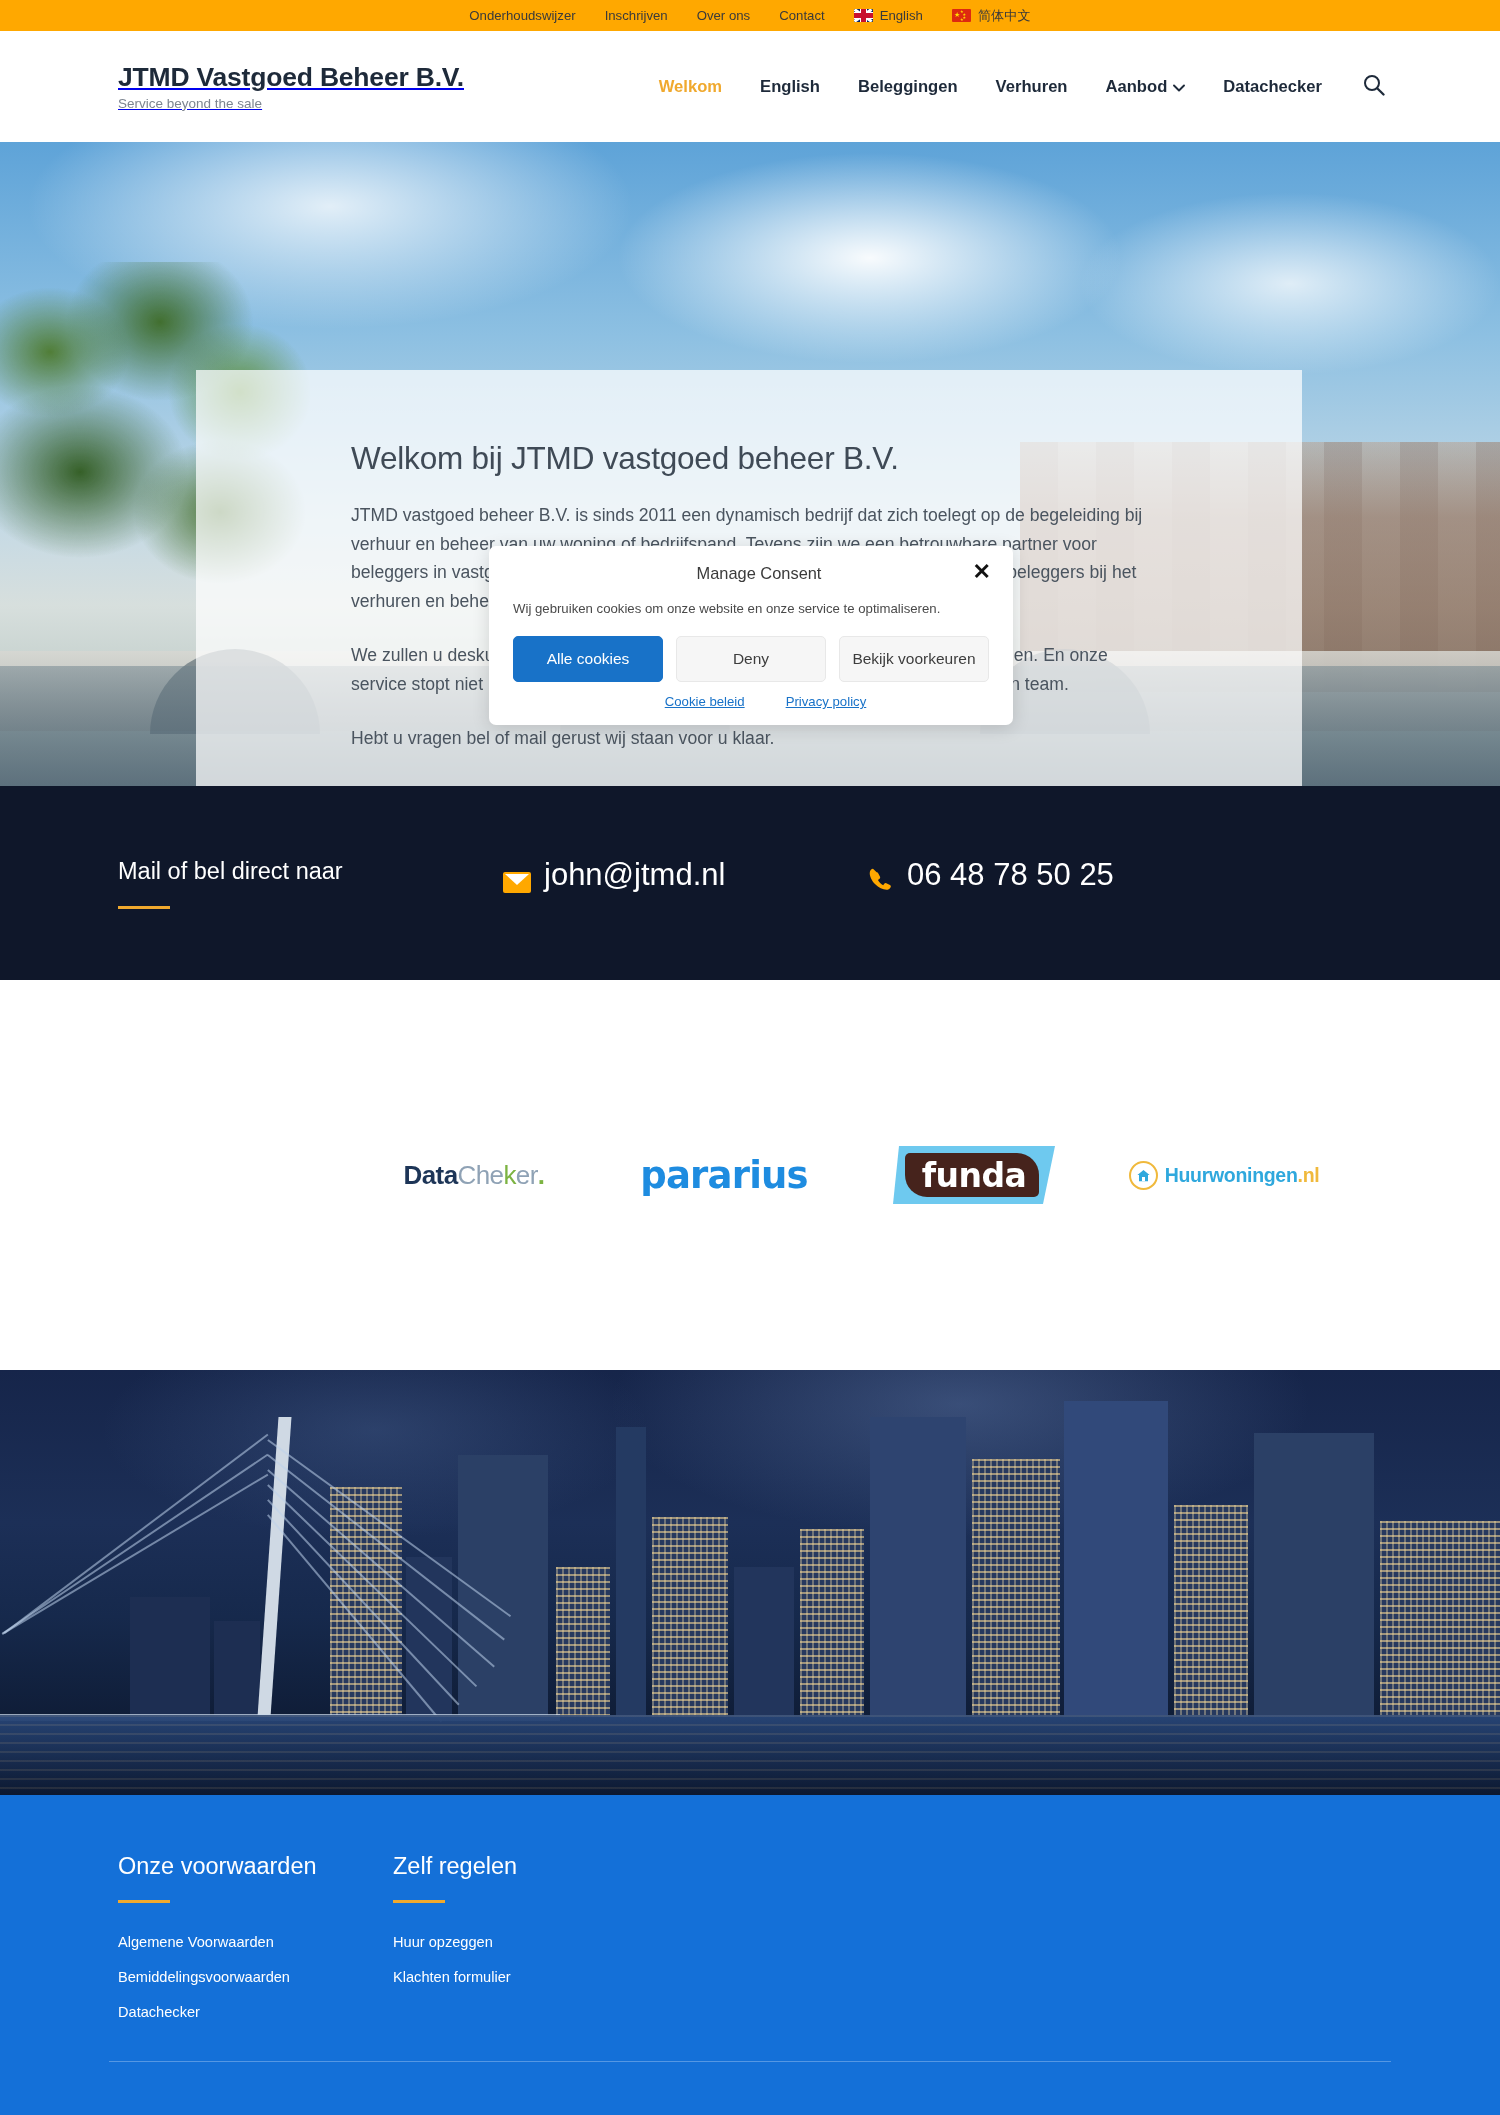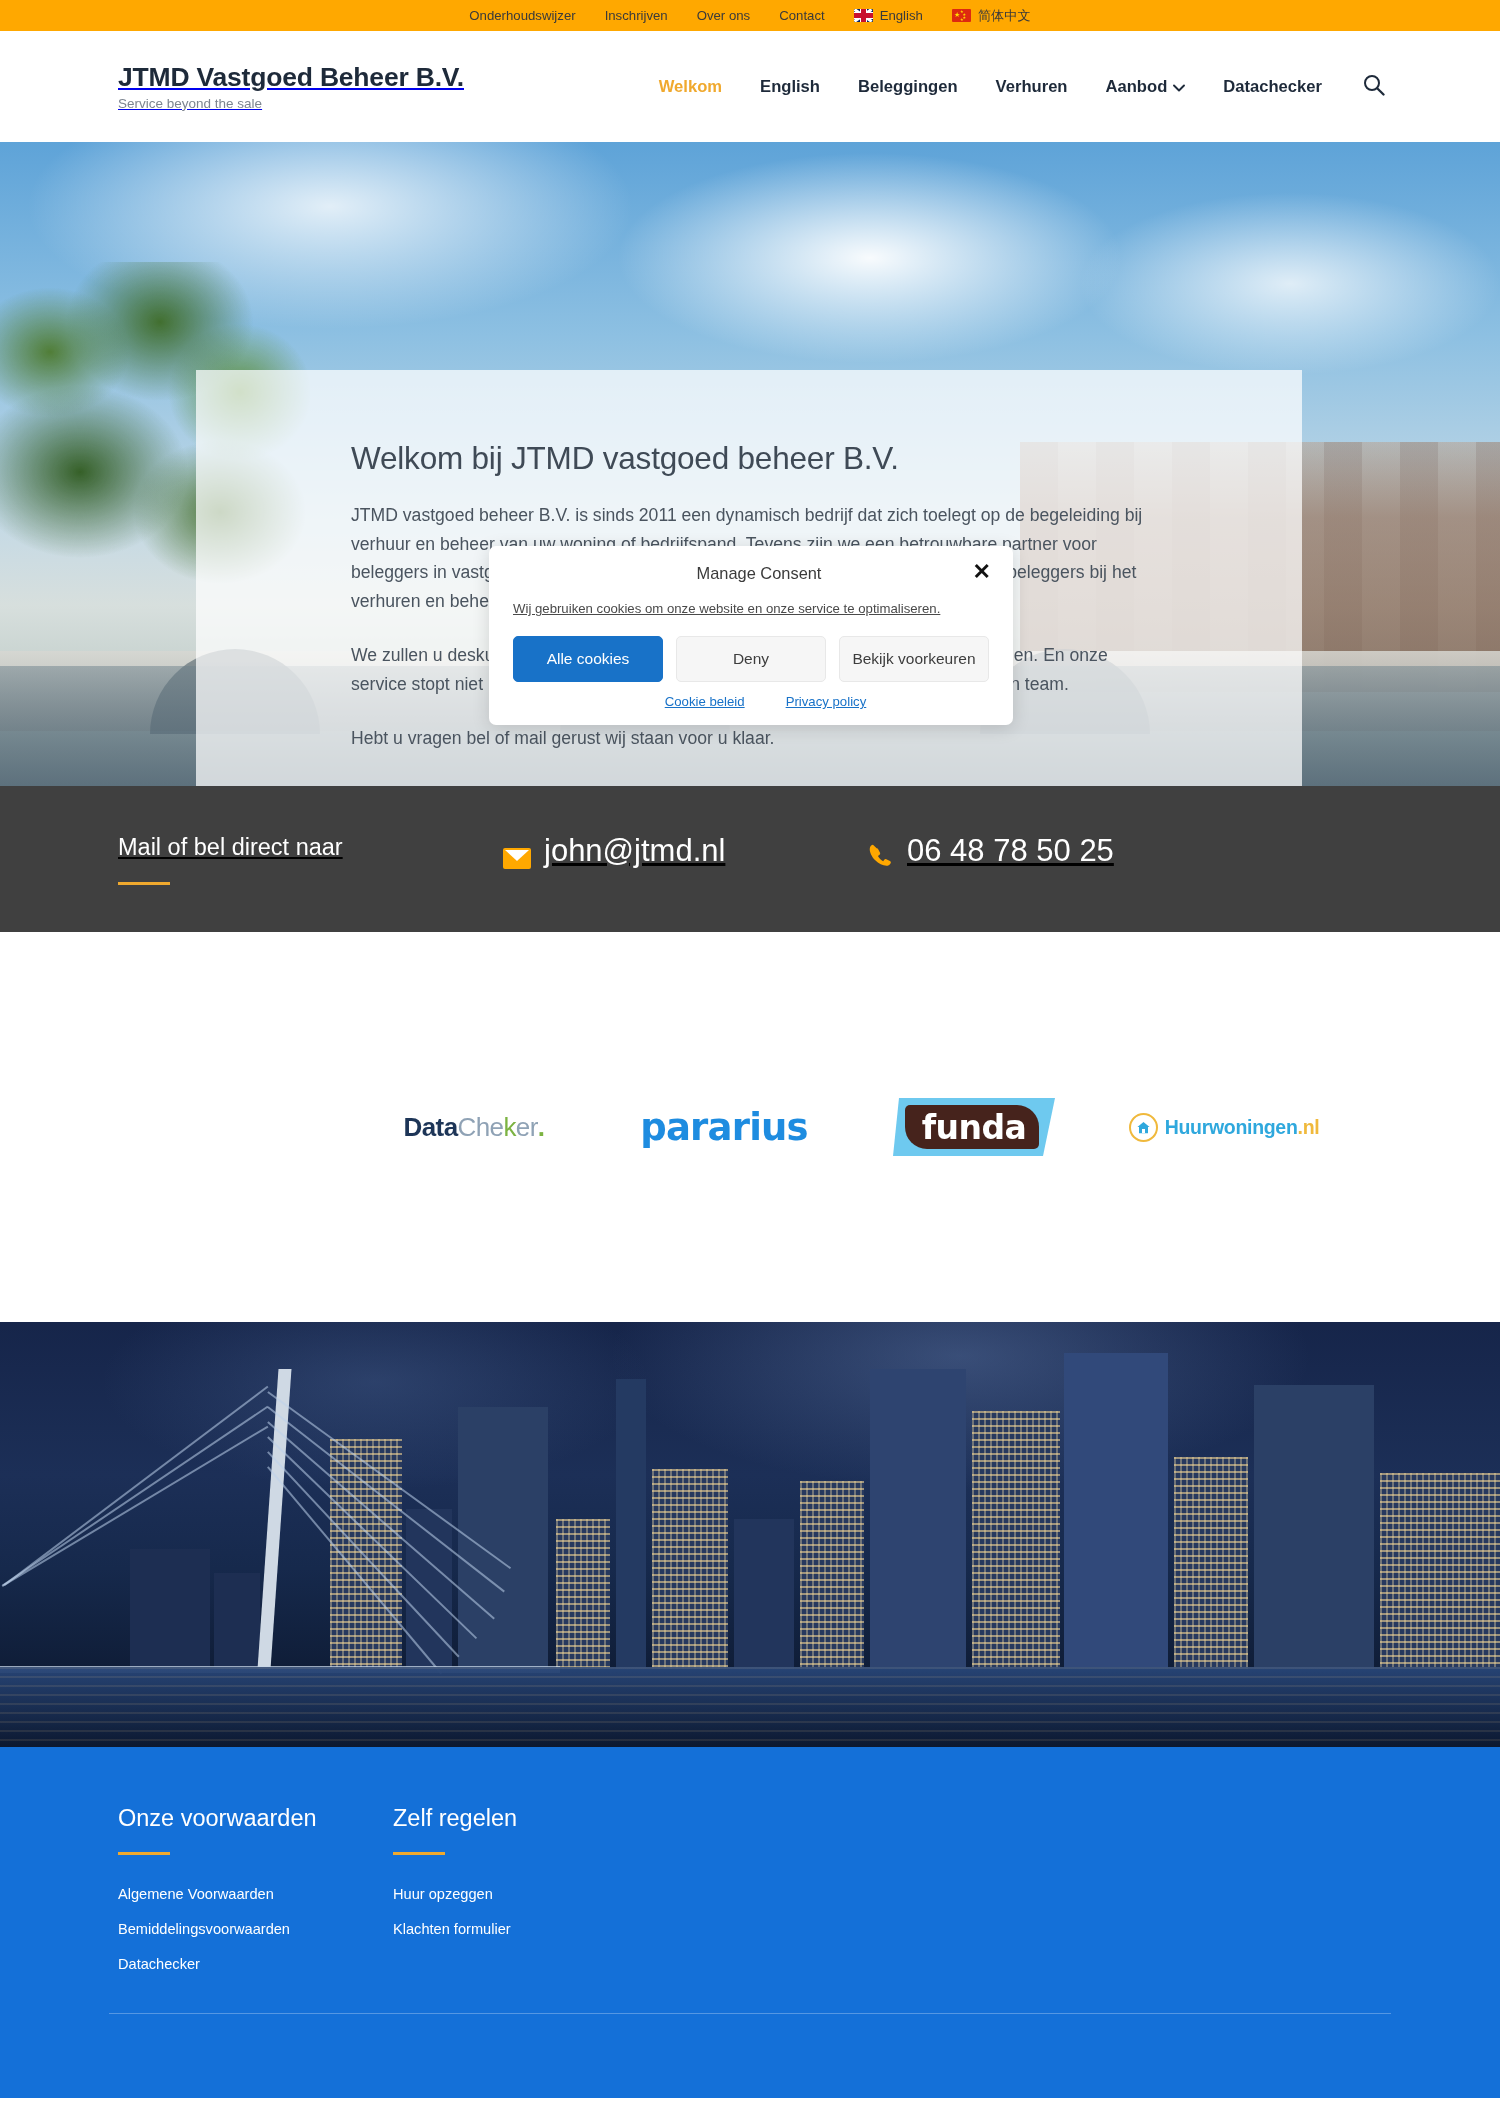--- a/index.html
+++ b/index.html
@@ -218,21 +218,20 @@
   }
   .consent-close {
     position: absolute; right: -2px; top: -3px;
     background: none; border: none; cursor: pointer;
     font-size: 22px; line-height: 1; color: #111; font-weight: bold;
   }
   .consent-body {
     font-size: 13.2px;
     color: #4a4a4a;
     padding: 4px 0 20px;
-    text-decoration: underline;
   }
   .consent-actions { display: flex; gap: 13px; }
   .btn {
     flex: 1 1 0;
     height: 46px;
     border-radius: 5px;
     font-size: 15.5px;
     border: 1px solid transparent;
     cursor: pointer;
     font-family: "Liberation Sans", sans-serif;
@@ -246,25 +245,24 @@
   }
   .consent-links a {
     font-size: 13.2px;
     color: #1872c8;
     text-decoration: underline;
     margin-left: 29px;
   }
 
   
   .contact-band {
-    background: #404040;
-    height: 146px;
-    display: flex;
-    align-items: center;
-    text-decoration: underline;
+    background: #0f172a;
+    height: 194px;
+    display: flex;
+    align-items: center;
   }
   .contact-inner {
     width: 1282px; margin: 0 auto;
     display: flex; align-items: flex-start;
     padding-left: 9px;
   }
   .contact-col { }
   .contact-col-1 { width: 385px; }
   .contact-col-2 { width: 365px; }
   .contact-title {

